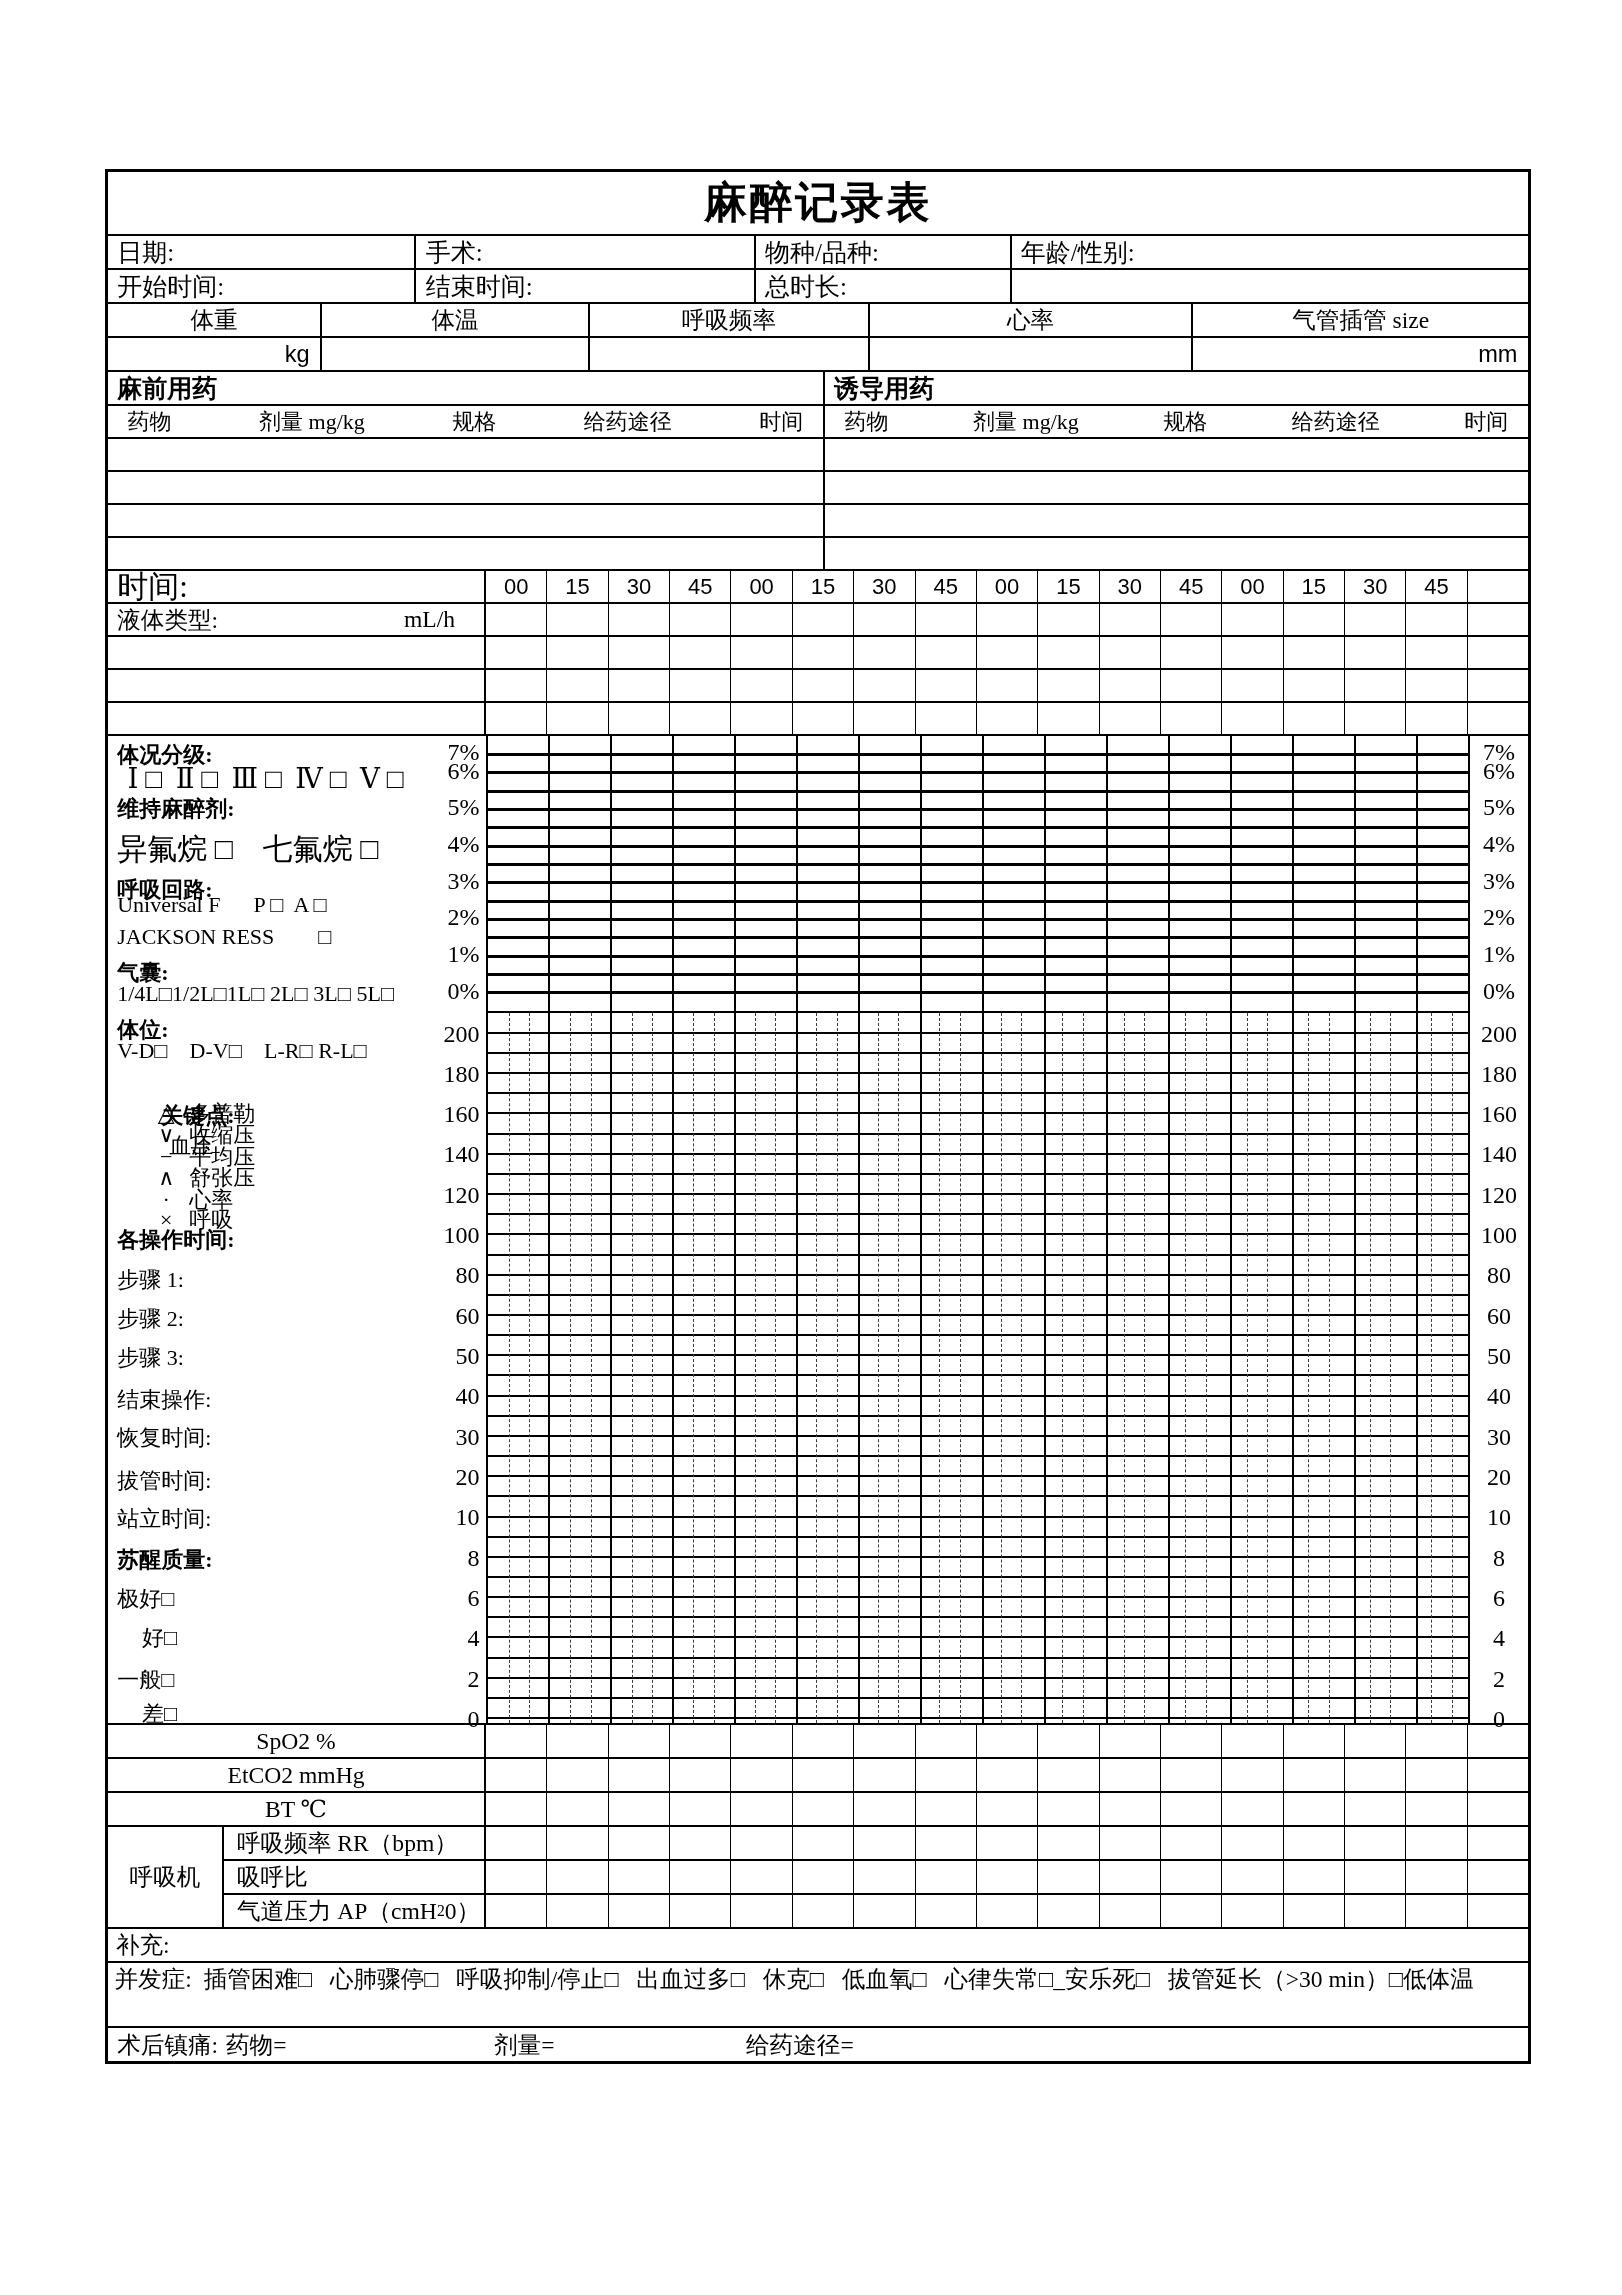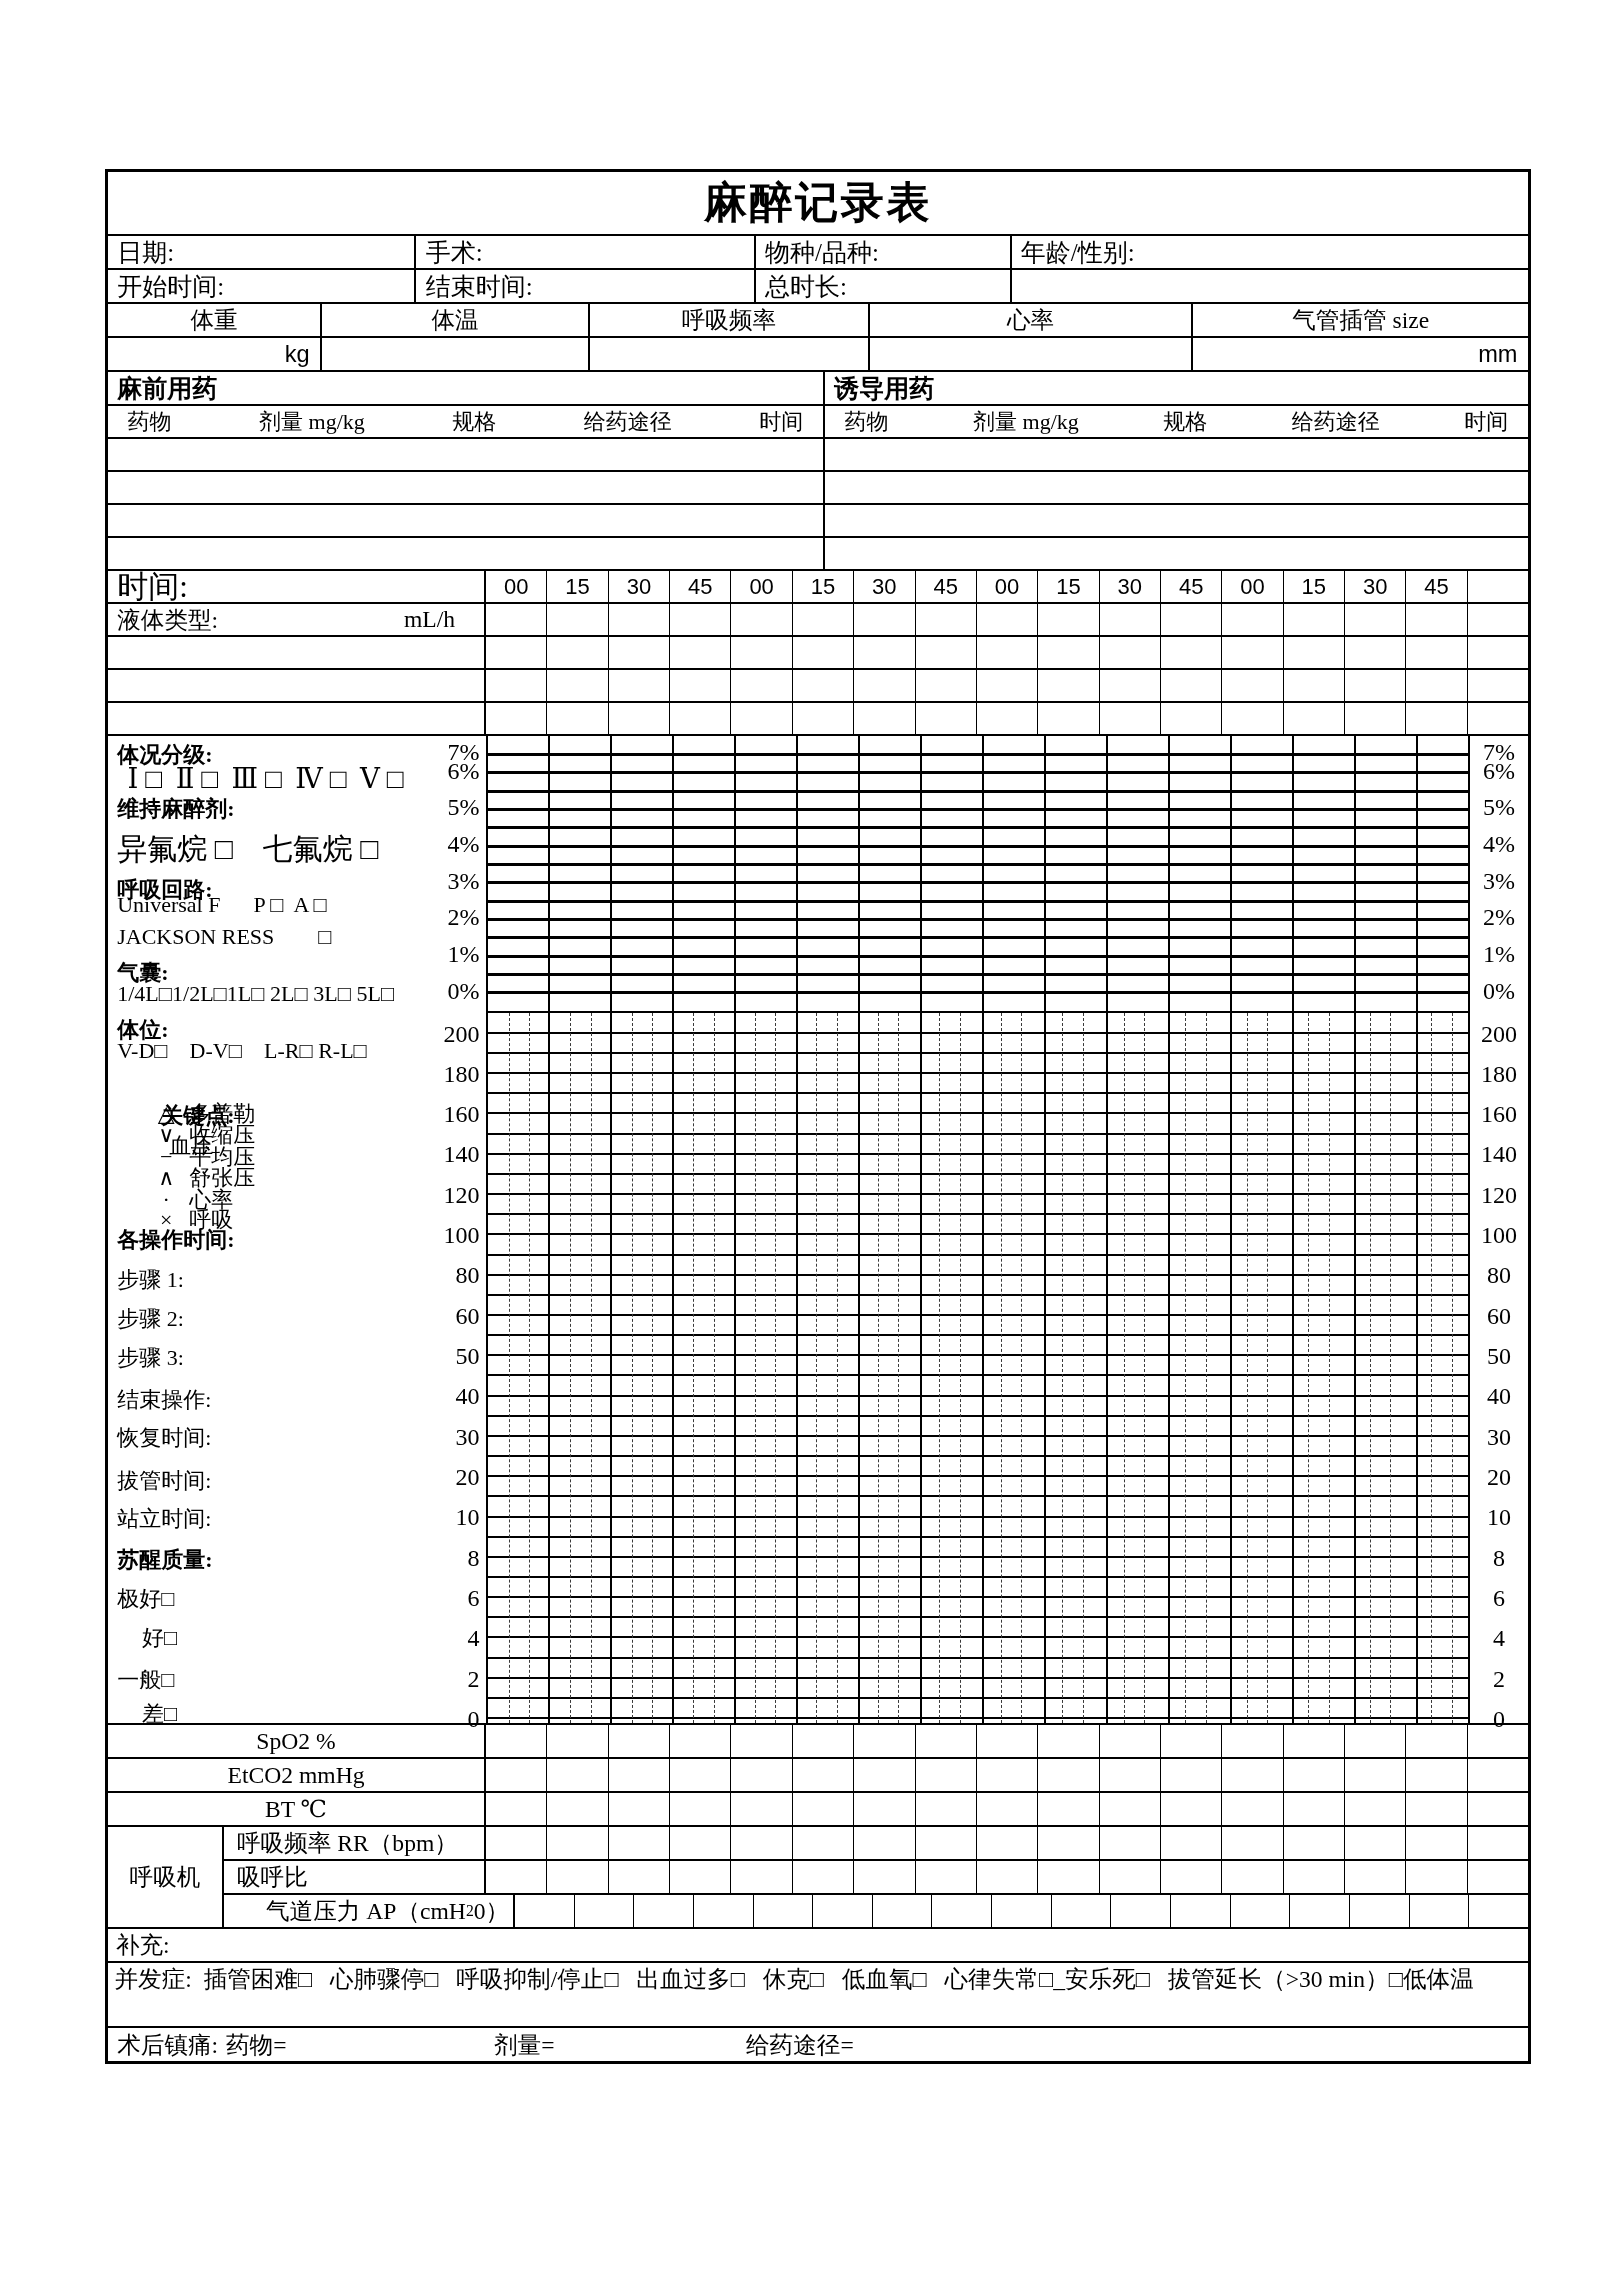--- a/index.html
+++ b/index.html
@@ -48,21 +48,21 @@
   .hl.thin { height:2px; }
   .vdash { position:absolute; top:0; bottom:0; width:0; border-left:1.3px dashed #3a3a3a; }
   .gutter { flex:1; position:relative; }
   .monlabel { width:378px; border-right:2px solid #000; height:100%;
               display:flex; align-items:center; justify-content:center; font-size:23.6px; }
   .vent-row { display:flex; height:102px; border-bottom:2px solid #000; align-items:stretch; }
   .ventname { width:116px; border-right:2px solid #000; display:flex; align-items:center;
               justify-content:center; font-size:23.6px; }
   .ventcol { flex:1; display:flex; flex-direction:column; }
   .vr { display:flex; height:34px; border-bottom:2px solid #000; align-items:stretch; }
-  .vr:last-child { border-bottom:none;padding-left:29px; }
+  .vr:last-child { border-bottom:none; }
   .vrlabel { width:262px; border-right:2px solid #000; display:flex; align-items:center;
              padding-left:13px; font-size:23.6px; white-space:pre; }
   .textrow { font-size:23.6px; padding-left:7.9px; white-space:pre; }
   .comp-row { height:65px; display:block; padding-top:1.3px; }
   .comp-row div { font-size:23.6px; line-height:31px; padding-left:6.5px; white-space:pre; }
   .post-row { height:33px; position:relative; }
   .post-row span { position:absolute; top:50%; transform:translateY(-50%); font-size:23.6px; white-space:pre; }
   sub { font-size:15.7px; }
 </style>
 </head>

